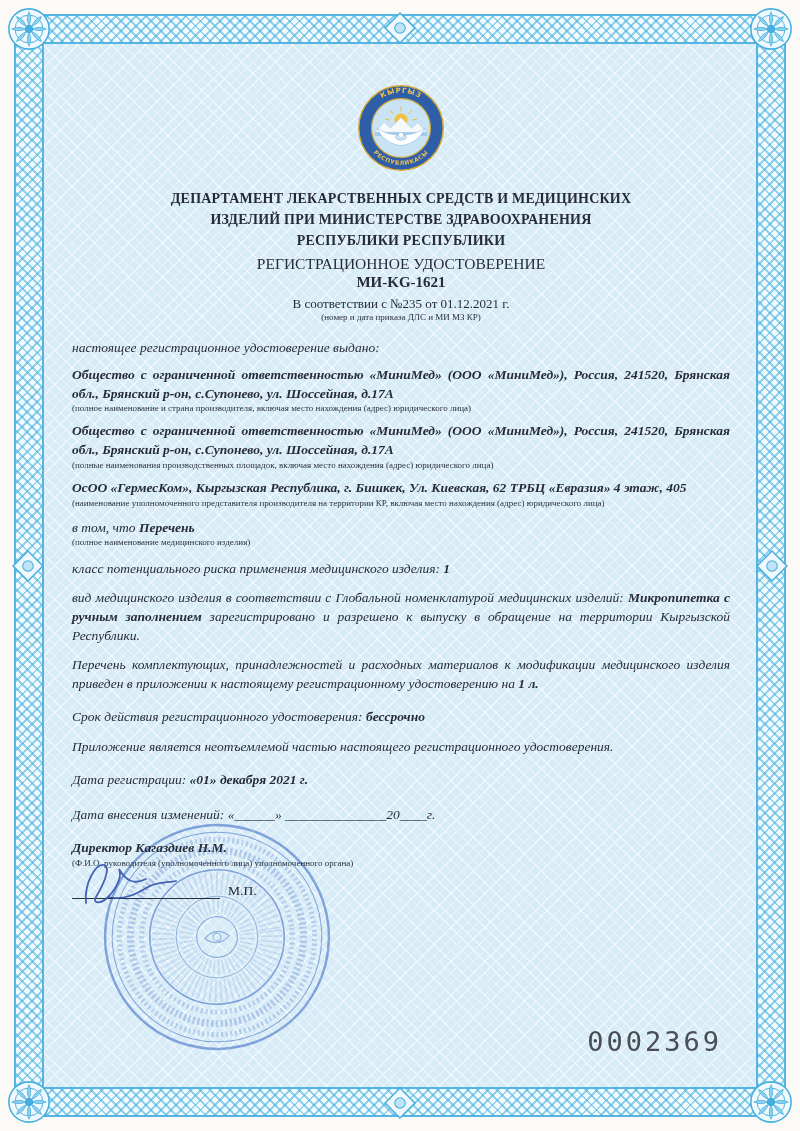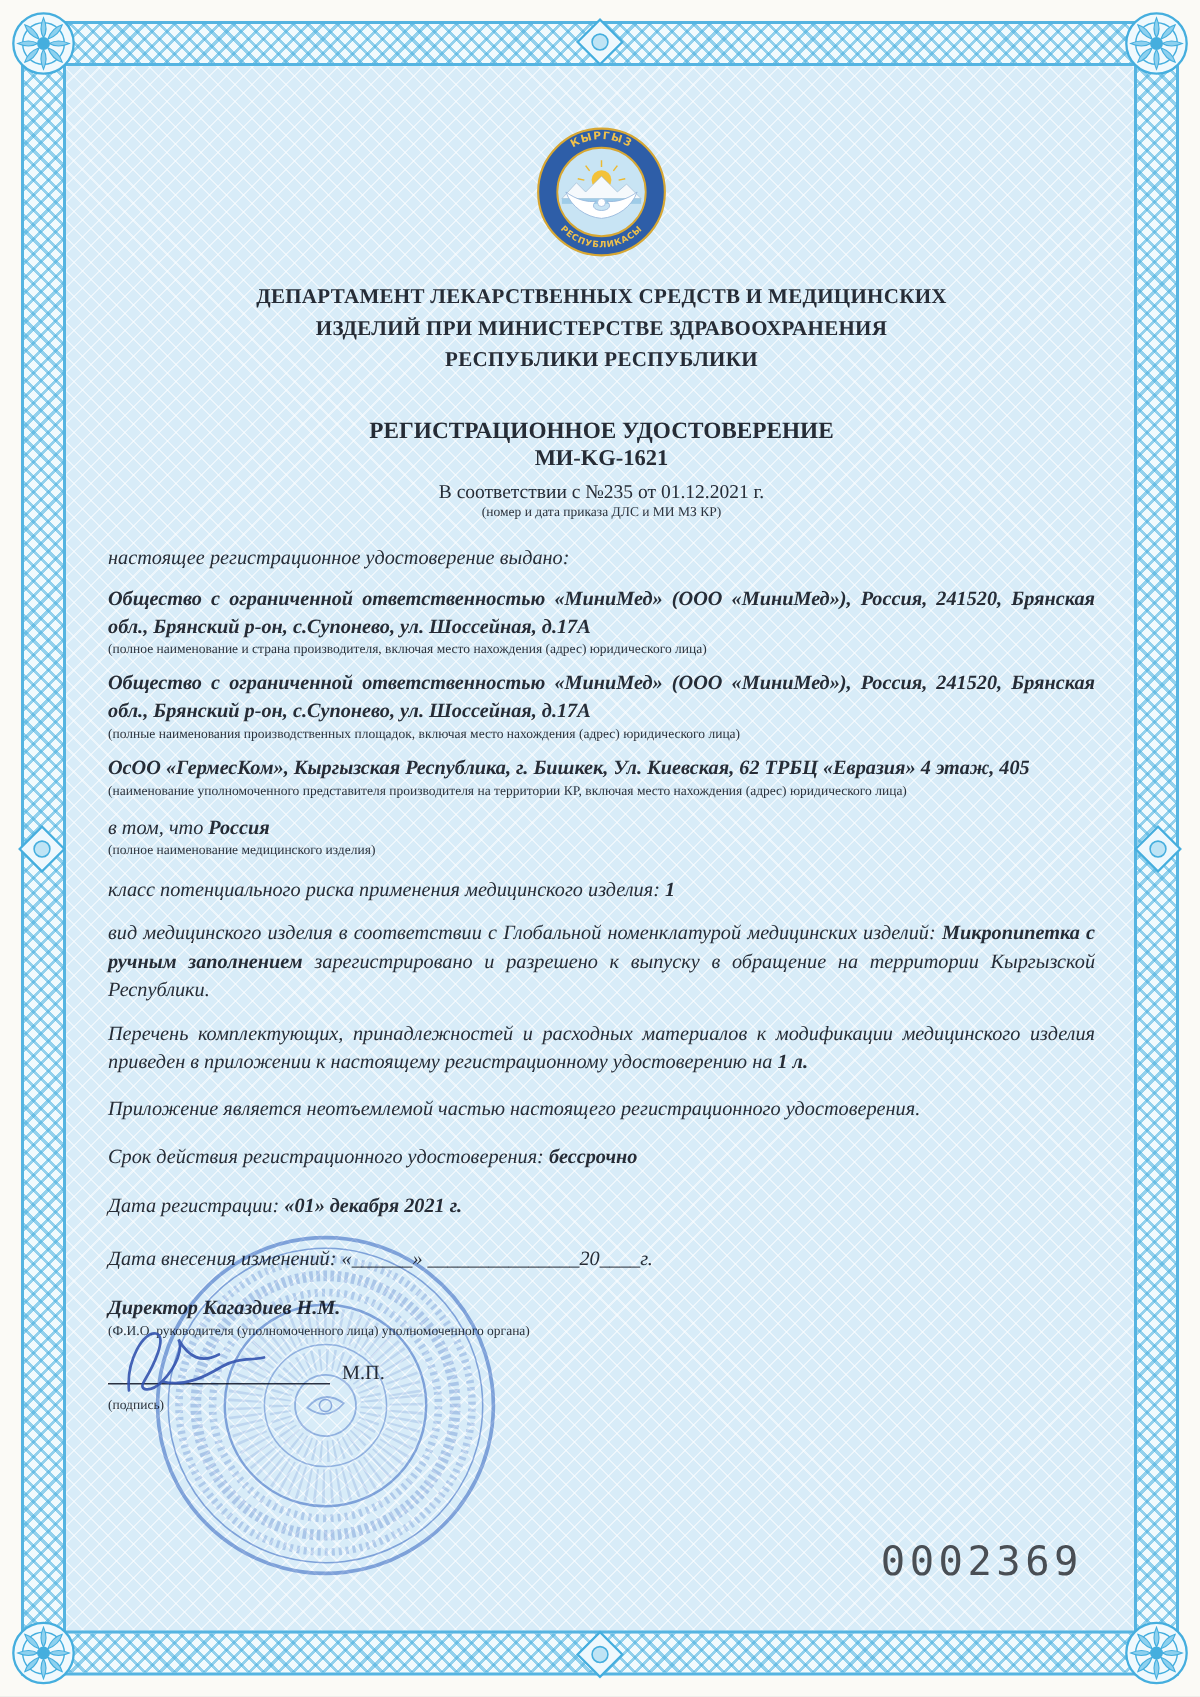--- a/index.html
+++ b/index.html
@@ -37,21 +37,21 @@
   .m-r{right:9px;top:50%;transform:translateY(-50%)}
 
   .emblem { display:block; width:88px; height:88px; margin:40px auto 0; }
   .emtext { font-family:"DejaVu Sans", sans-serif; font-size:8px; font-weight:bold;
             fill:#f0c14b; letter-spacing:1px; }
   .emtext-b { font-family:"DejaVu Sans", sans-serif; font-size:6.6px; font-weight:bold;
             fill:#f0c14b; letter-spacing:.6px; }
 
   .center { text-align:center; }
   .dept   { margin-top:16px; font-weight:bold; font-size:14px; line-height:1.5; letter-spacing:.2px; }
-  .title  { margin-top:28px; font-weight:bold; font-size:15.5px; }
+  .title  { margin-top:4px; font-weight:normal; font-size:15.5px; }
   .regnum { margin-top:1px;  font-weight:bold; font-size:15px; }
   .order  { margin-top:5px; font-size:13px; }
   .cap    { font-size:9px; line-height:1.2; color:#2b323c; }
 
   .p   { font-size:13.5px; line-height:1.4; text-align:justify;font-style:italic; }
   .b   { font-weight:bold; }
   .mt8 {margin-top:8px} .mt10{margin-top:10px} .mt12{margin-top:12px}
   .mt14{margin-top:14px} .mt16{margin-top:16px}
 
   .sigrow { position:relative; margin-top:14px; font-size:13.5px; height:24px; }
@@ -191,47 +191,46 @@
 
     <div class="p b mt8">Общество с ограниченной ответственностью «МиниМед» (ООО «МиниМед»), Россия, 241520, Брянская обл., Брянский р-он, с.Супонево, ул. Шоссейная, д.17А</div>
     <div class="cap">(полное наименование и страна производителя, включая место нахождения (адрес) юридического лица)</div>
 
     <div class="p b mt8">Общество с ограниченной ответственностью «МиниМед» (ООО «МиниМед»), Россия, 241520, Брянская обл., Брянский р-он, с.Супонево, ул. Шоссейная, д.17А</div>
     <div class="cap">(полные наименования производственных площадок, включая место нахождения (адрес) юридического лица)</div>
 
     <div class="p b mt8">ОсОО «ГермесКом», Кыргызская Республика, г. Бишкек, Ул. Киевская, 62 ТРБЦ «Евразия» 4 этаж, 405</div>
     <div class="cap">(наименование уполномоченного представителя производителя на территории КР, включая место нахождения (адрес) юридического лица)</div>
 
-    <div class="p mt10"><span>в том, что </span><span class="b">Россия</span></div>
+    <div class="p mt10"><span>в том, что </span><span class="b">Перечень</span></div>
     <div class="cap">(полное наименование медицинского изделия)</div>
 
     <div class="p mt12"><span>класс потенциального риска применения медицинского изделия: </span><span class="b">1</span></div>
 
     <div class="p mt10"><span>вид медицинского изделия в соответствии с Глобальной номенклатурой медицинских изделий: </span><span class="b">Микропипетка с ручным заполнением</span><span> зарегистрировано и разрешено к выпуску в обращение на территории Кыргызской Республики.</span></div>
 
     <div class="p mt10"><span>Перечень комплектующих, принадлежностей и расходных материалов к модификации медицинского изделия приведен в приложении к настоящему регистрационному удостоверению на </span><span class="b">1 л.</span></div>
 
+    <div class="p mt14"><span>Срок действия регистрационного удостоверения: </span><span class="b">бессрочно</span></div>
+
     <div class="p mt12">Приложение является неотъемлемой частью настоящего регистрационного удостоверения.</div>
-
-    <div class="p mt14"><span>Срок действия регистрационного удостоверения: </span><span class="b">бессрочно</span></div>
 
     <div class="p mt14"><span>Дата регистрации: </span><span class="b">«01» декабря 2021 г.</span></div>
 
     <div class="p mt16">Дата внесения изменений: «______» _______________20____г.</div>
 
     <div class="p b mt14">Директор Кагаздиев Н.М.</div>
     <div class="cap">(Ф.И.О. руководителя (уполномоченного лица) уполномоченного органа)</div>
 
     <div class="sigrow">
       <svg class="autograph" viewBox="0 0 120 60" width="120" height="60">
         <path d="M10 52 C8 32 20 12 28 14 C36 16 26 36 20 46 C16 52 24 54 32 46 C42 36 46 24 43 18 C50 30 58 34 70 28 M32 46 C48 50 62 42 72 36 C82 30 92 32 100 30" fill="none" stroke="#3353ae" stroke-width="1.8" stroke-linecap="round" opacity=".9"></path>
       </svg>
       <span class="sigline"></span><span class="mp">М.П.</span>
     </div>
-    <div class="cap">(подпись)</div>
 
     <svg class="stamp" viewBox="0 0 230 230">
       <g fill="none" stroke="#4a77c9">
         <circle cx="115" cy="115" r="110" stroke-width="2.4"></circle>
         <circle cx="115" cy="115" r="103" stroke-width="1"></circle>
         <circle cx="115" cy="115" r="96" stroke-width="5" stroke-dasharray="2 2.6" opacity=".45"></circle>
         <circle cx="115" cy="115" r="85" stroke-width="7" stroke-dasharray="2.4 2.2" opacity=".5"></circle>
         <circle cx="115" cy="115" r="74" stroke-width="5" stroke-dasharray="2 2.8" opacity=".45"></circle>
         <circle cx="115" cy="115" r="66" stroke-width="1.6"></circle>
         <circle cx="115" cy="115" r="53" stroke-width="22" stroke-dasharray="1.6 3.4" opacity=".28"></circle>

